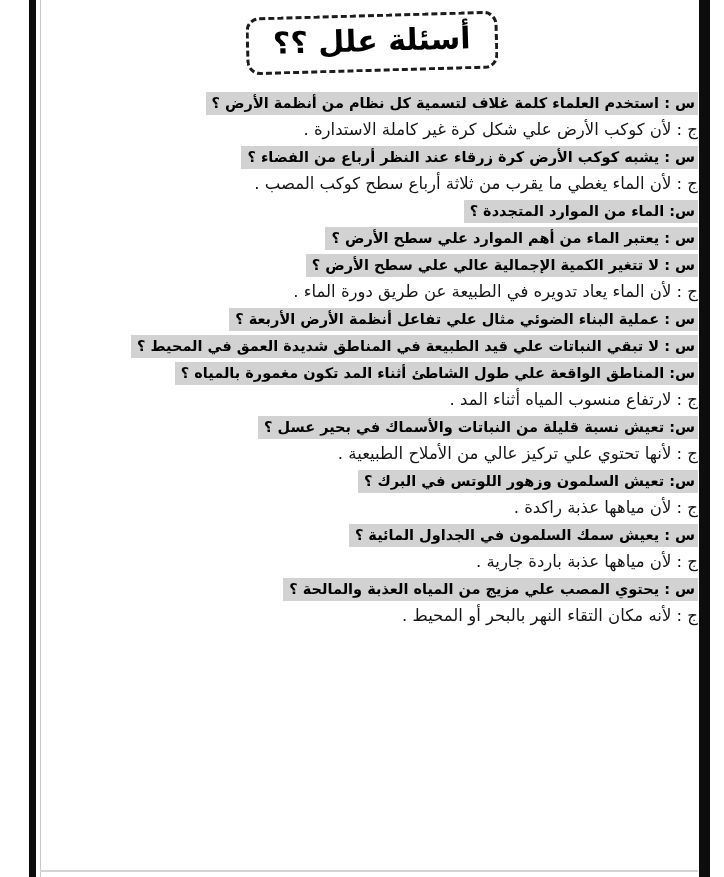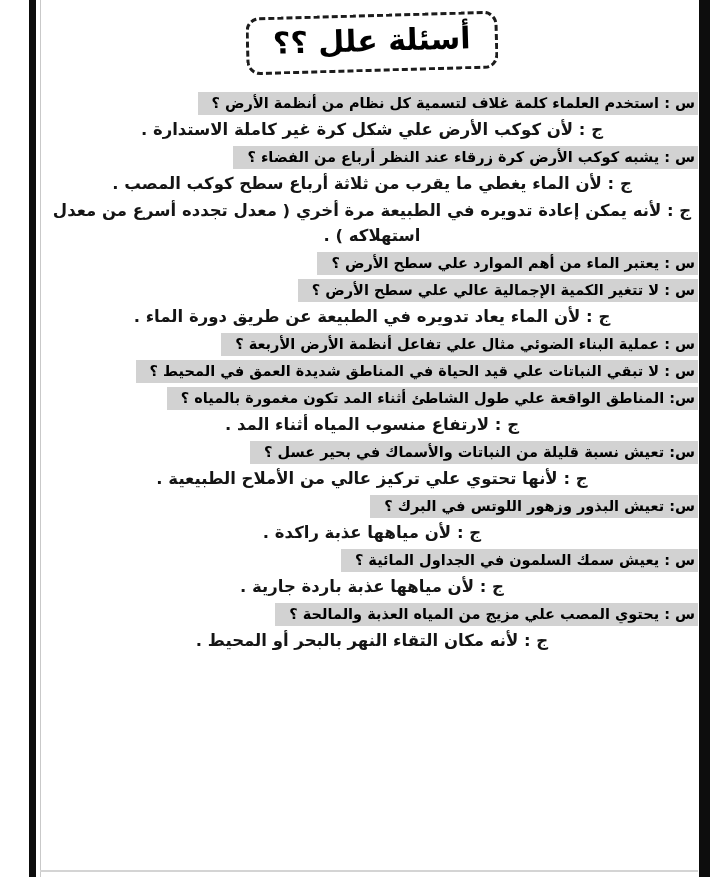--- a/index.html
+++ b/index.html
@@ -48,31 +48,30 @@
   .q-row{
     line-height:26px;
     margin:0 0 1px 0;
   }
   .q-hl{
     display:inline;
     background:#d2d2d2;
     color:#000;
     font-weight:bold;
     font-size:14.5px;
-    padding:3px 3px 4px 14px;
+    padding:3px 3px 4px 6px;
     box-decoration-break:clone;
     -webkit-box-decoration-break:clone;
   }
   .a-row{
     line-height:25px;
     margin:1px 0 2px 0;
     color:#151515;
     font-size:16.5px;
-    font-weight:bold;
-    text-align:center;
+    font-weight:normal;
   }
 </style>
 </head>
 <body>
 
 <div class="page">
   <div class="bar-left"></div>
   <div class="bar-left-shadow"></div>
   <div class="bar-right"></div>
   <div class="edge-bottom"></div>
@@ -81,31 +80,31 @@
     <div class="title-wrap">
       <div class="title-box">
         <span class="title-text">أسئلة علل ؟؟</span>
       </div>
     </div>
     <div class="qa-list">
         <div class="q-row"><span class="q-hl">س : استخدم العلماء كلمة غلاف لتسمية كل نظام من أنظمة الأرض ؟</span></div>
         <div class="a-row">ج : لأن كوكب الأرض علي شكل كرة غير كاملة الاستدارة .</div>
         <div class="q-row"><span class="q-hl">س : يشبه كوكب الأرض كرة زرقاء عند النظر أرباع من الفضاء ؟</span></div>
         <div class="a-row">ج : لأن الماء يغطي ما يقرب من ثلاثة أرباع سطح كوكب المصب .</div>
-        <div class="a-row">ج : لأنه يمكن إعادة تدويره في الطبيعة مرة أخري ( معدل تجدده أسرع من معدل استهلاكه ) .</div>
+        <div class="q-row"><span class="q-hl">س: الماء من الموارد المتجددة ؟</span></div>
         <div class="q-row"><span class="q-hl">س : يعتبر الماء من أهم الموارد علي سطح الأرض ؟</span></div>
         <div class="q-row"><span class="q-hl">س : لا تتغير الكمية الإجمالية عالي علي سطح الأرض ؟</span></div>
         <div class="a-row">ج : لأن الماء يعاد تدويره في الطبيعة عن طريق دورة الماء .</div>
         <div class="q-row"><span class="q-hl">س : عملية البناء الضوئي مثال علي تفاعل أنظمة الأرض الأربعة ؟</span></div>
-        <div class="q-row"><span class="q-hl">س : لا تبقي النباتات علي قيد الحياة في المناطق شديدة العمق في المحيط ؟</span></div>
+        <div class="q-row"><span class="q-hl">س : لا تبقي النباتات علي قيد الطبيعة في المناطق شديدة العمق في المحيط ؟</span></div>
         <div class="q-row"><span class="q-hl">س: المناطق الواقعة علي طول الشاطئ أثناء المد تكون مغمورة بالمياه ؟</span></div>
         <div class="a-row">ج : لارتفاع منسوب المياه أثناء المد .</div>
         <div class="q-row"><span class="q-hl">س: تعيش نسبة قليلة من النباتات والأسماك في بحير عسل ؟</span></div>
         <div class="a-row">ج : لأنها تحتوي علي تركيز عالي من الأملاح الطبيعية .</div>
-        <div class="q-row"><span class="q-hl">س: تعيش البذور وزهور اللوتس في البرك ؟</span></div>
+        <div class="q-row"><span class="q-hl">س: تعيش السلمون وزهور اللوتس في البرك ؟</span></div>
         <div class="a-row">ج : لأن مياهها عذبة راكدة .</div>
         <div class="q-row"><span class="q-hl">س : يعيش سمك السلمون في الجداول المائية ؟</span></div>
         <div class="a-row">ج : لأن مياهها عذبة باردة جارية .</div>
         <div class="q-row"><span class="q-hl">س : يحتوي المصب علي مزيج من المياه العذبة والمالحة ؟</span></div>
         <div class="a-row">ج : لأنه مكان التقاء النهر بالبحر أو المحيط .</div>
       </div>
   </div>
 </div>
 
 </body></html>

